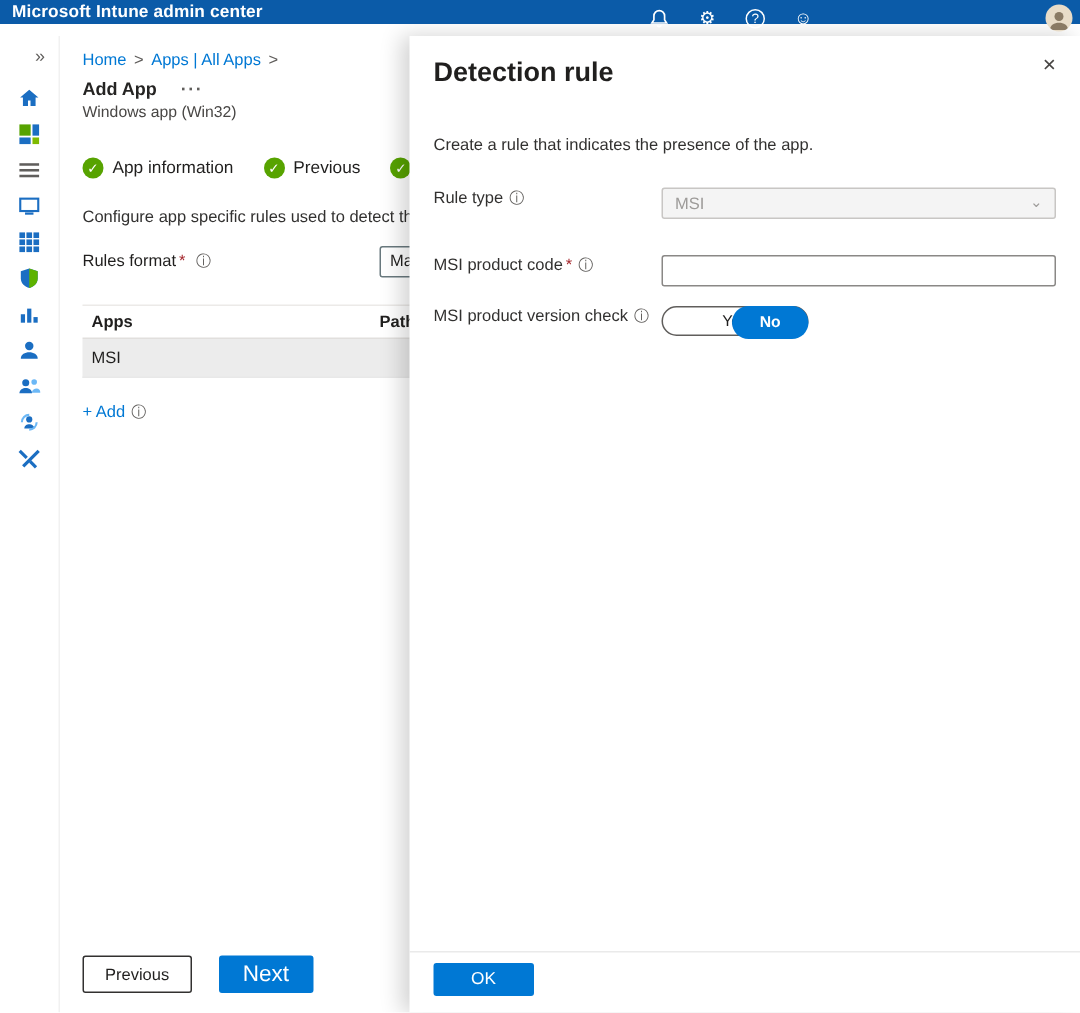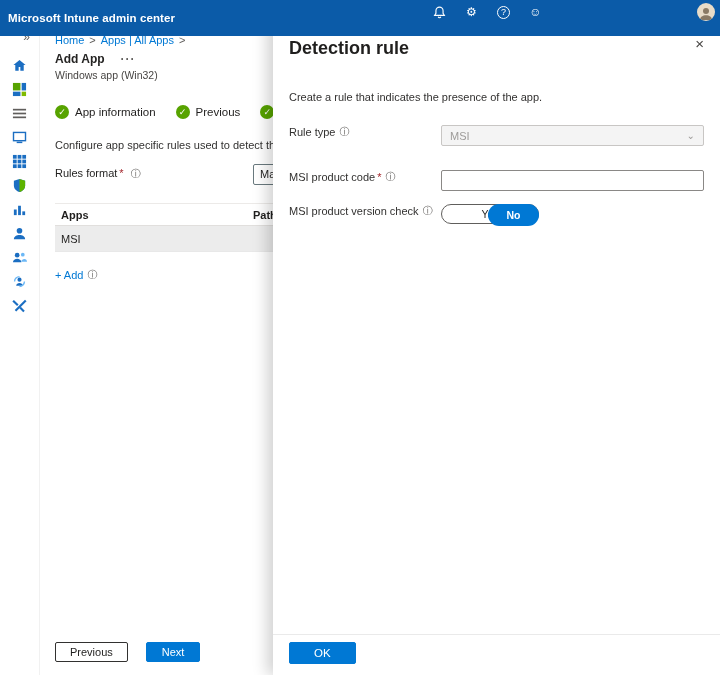--- a/index.html
+++ b/index.html
@@ -7,21 +7,21 @@
   body {
     position: relative;
     font-family: "Liberation Sans", "DejaVu Sans", sans-serif;
     background: #fff;
     overflow: hidden;
     color: #201f1e;
   }
 
   
   .topbar {
-    position: absolute; top:0; left:0; right:0; height:36px;
+    position: absolute; top:0; left:0; right:0; height:16px;
     background: #0b5ba8; color:#fff;
     display:flex; align-items:center; z-index:40;
   }
   .topbar-title { margin-left:8px; font-size:11.5px; font-weight:700; letter-spacing:.1px; }
   .topbar-icons { position:absolute; left:432px; top:0; height:24px; display:flex; align-items:center; gap:17px; }
   .tb-icon { width:15px; height:15px; display:flex; align-items:center; justify-content:center; cursor:pointer; }
   .tb-glyph { font-size:12px; line-height:1; color:#fff; }
   .help-circle {
     width:13px; height:13px; border:1px solid #fff; border-radius:50%;
     font-size:9px; line-height:11px; text-align:center; display:inline-block;
@@ -87,21 +87,21 @@
   .add-link { color:#0078d4; text-decoration:none; cursor:pointer; }
 
   .main-footer { position:absolute; bottom:13px; left:15px; display:flex; gap:18px; z-index:4; }
   .btn-prev {
     background:#fff; border:1px solid #323130; border-radius:2px;
     padding:3px 14px; font-size:11px; color:#201f1e; cursor:pointer;
     font-family:inherit;
   }
   .btn-next {
     background:#0078d4; border:1px solid #0078d4; border-radius:2px;
-    padding:3px 15px; font-size:11px; color:#fff; cursor:pointer;
+    padding:3px 15px; font-size:15px; color:#fff; cursor:pointer;
     font-family:inherit;
   }
 
   
   .panel {
     position:absolute; top:24px; left:273px; width:447px; bottom:0;
     background:#fff; z-index:20;
     box-shadow:-6px 0 14px rgba(0,0,0,.18);
     padding:14px 16px;
   }

